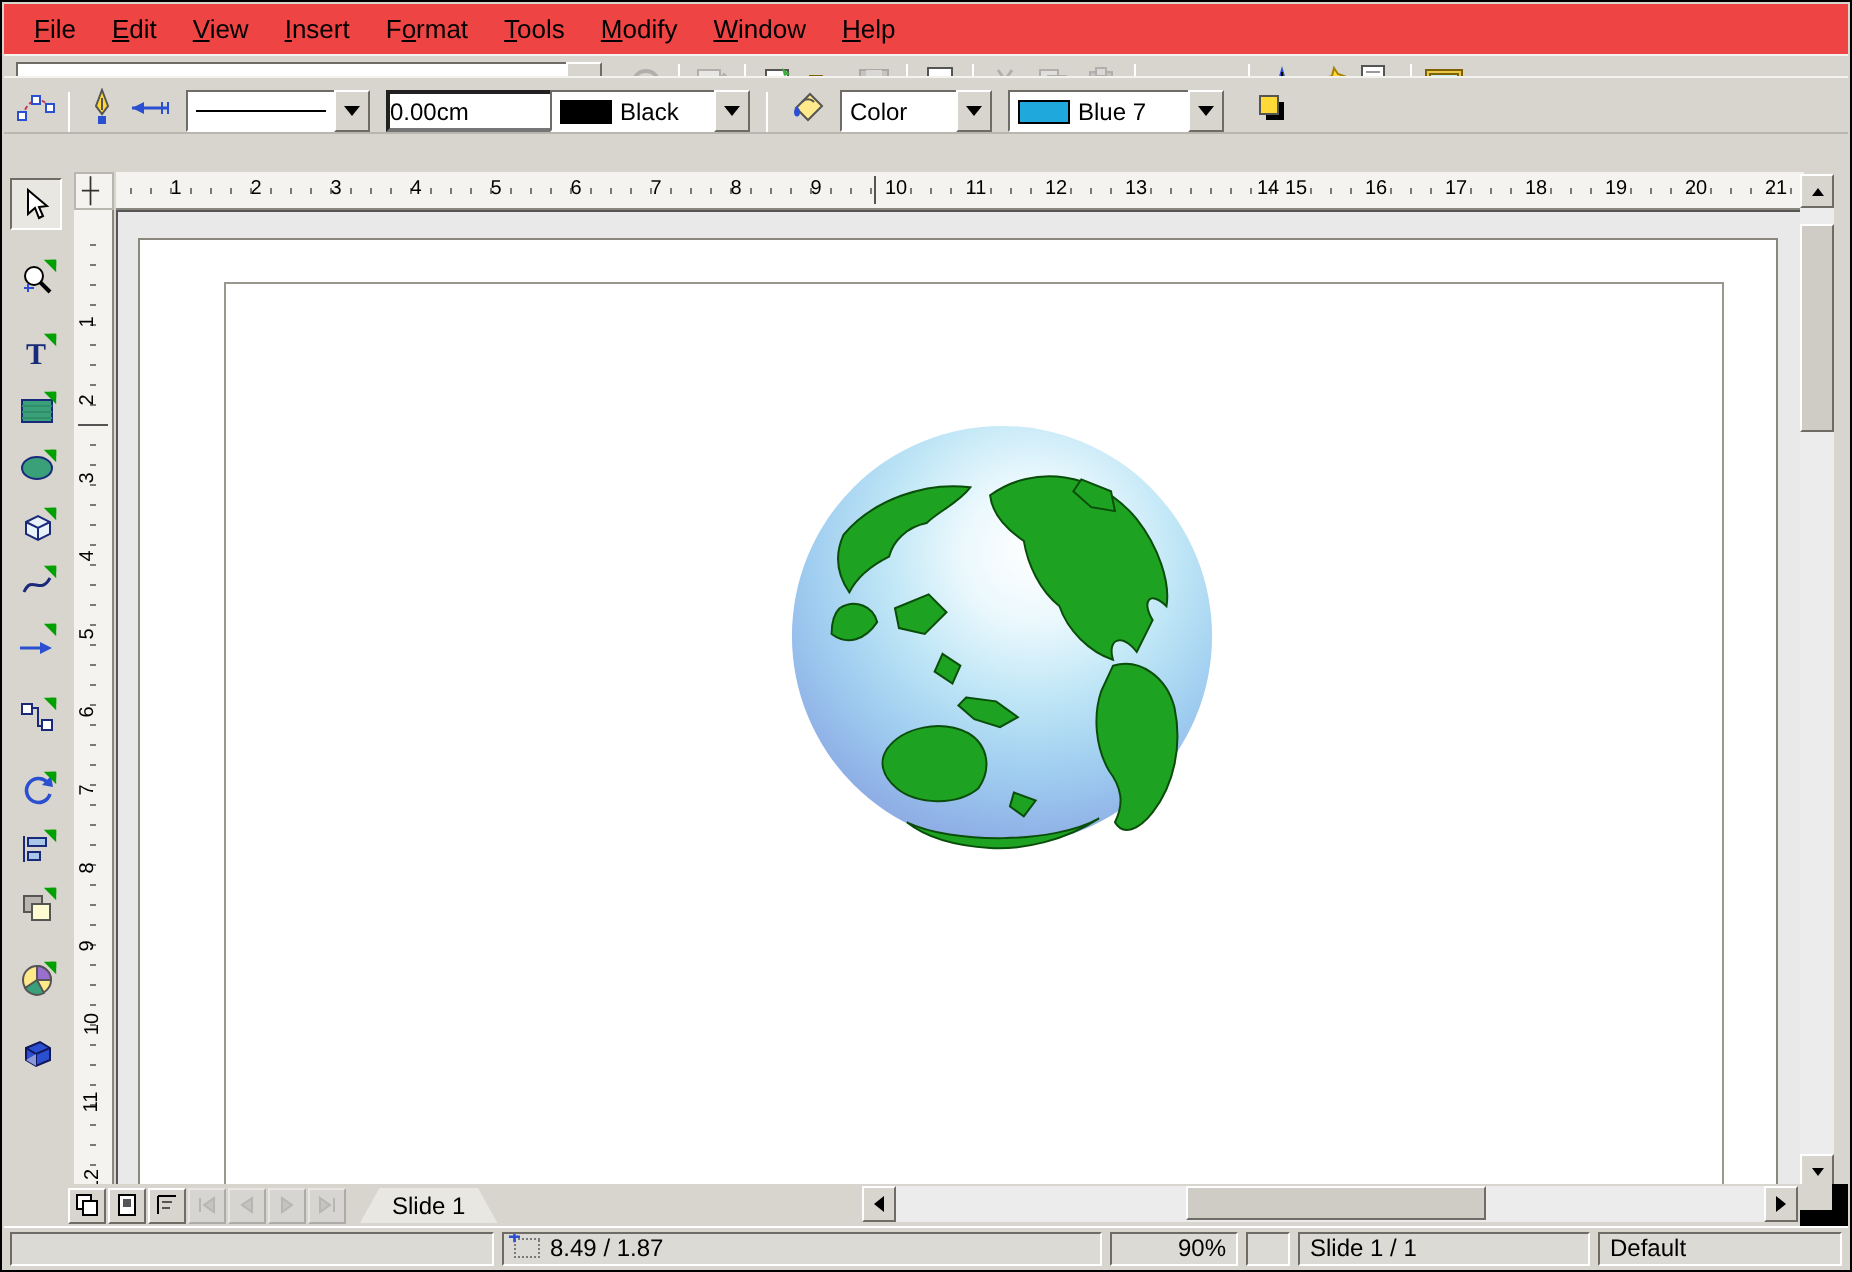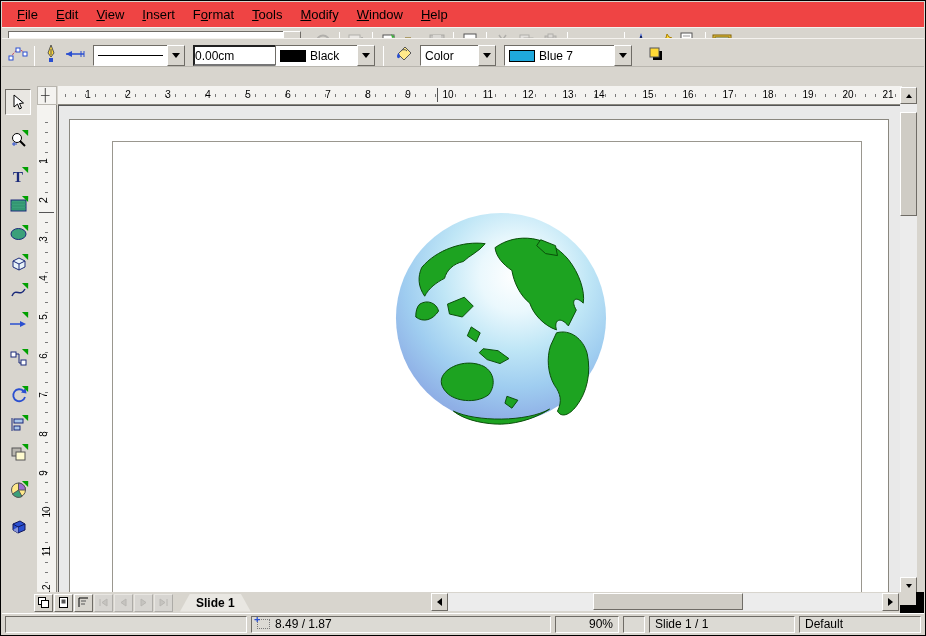--- a/index.html
+++ b/index.html
@@ -63,21 +63,21 @@
   
   .vscroll { position:absolute; right:8px; top:86px; width:17px; height:507px; background:#ececec; }
   .sbtn { position:absolute; width:17px; height:17px; background:#d8d5ce; border:1px solid; border-color:#fff #6f6c66 #6f6c66 #fff; display:flex; align-items:center; justify-content:center; }
   .vthumb { position:absolute; left:0; width:17px; background:#cfccc5; border:1px solid; border-color:#fff #6f6c66 #6f6c66 #fff; }
   .tri-l { width:0;height:0;border-top:4px solid transparent;border-bottom:4px solid transparent;border-right:5px solid #000; }
   .tri-r { width:0;height:0;border-top:4px solid transparent;border-bottom:4px solid transparent;border-left:5px solid #000; }
 
   
   .bottom-strip { position:absolute; left:33px; right:1px; bottom:22px; height:21px; background:#d8d5ce; display:flex; align-items:center; }
   .mini-btn { width:19px; height:18px; background:#d8d5ce; border:1px solid; border-color:#fff #6f6c66 #6f6c66 #fff; display:flex; align-items:center; justify-content:center; margin-right:1px; flex:0 0 auto; }
-  .slide-tab { position:relative; height:18px; margin-left:6px; padding:2px 16px 0 16px; font-weight:bold; font-size:12px; background:#e9e7e2; clip-path:polygon(10px 0, calc(100% - 10px) 0, 100% 100%, 0 100%); flex:0 0 auto; }
+  .slide-tab { position:relative; height:18px; margin-left:6px; padding:2px 16px 0 16px; font-weight:normal; font-size:12px; background:#e9e7e2; clip-path:polygon(10px 0, calc(100% - 10px) 0, 100% 100%, 0 100%); flex:0 0 auto; }
   .hscroll { position:absolute; left:397px; right:25px; top:1px; height:18px; background:#ececec; }
   .hthumb { position:absolute; top:0; height:17px; background:#cfccc5; border:1px solid; border-color:#fff #6f6c66 #6f6c66 #fff; }
   .resize-grip { position:absolute; right:0; bottom:0; width:24px; height:21px; background:#000; }
   .resize-grip::after { content:""; position:absolute; left:0; top:0; width:16px; height:13px; background:#d8d5ce; }
 
   
   .statusbar { position:absolute; left:1px; right:1px; bottom:1px; height:21px; background:#d8d5ce; border-top:1px solid #fff; display:flex; align-items:center; padding:1px 3px; gap:4px; font-size:12px; }
   .sfield { height:17px; background:#dcdad4; border:1px solid; border-color:#6f6c66 #fff #fff #6f6c66; display:flex; align-items:center; padding:0 5px; white-space:nowrap; overflow:hidden; }
   .pos-icon { width:13px; height:10px; border:1px dotted #7a7a7a; position:relative; margin-right:5px; flex:0 0 auto; }
   .pos-icon::before { content:"+"; position:absolute; left:-4px; top:-7px; color:#2a4fd0; font-weight:bold; font-size:11px; }
@@ -286,21 +286,21 @@
     <div style="width:4px"></div>
     <div class="combo" style="width:76px">
       <div class="cfield" style="flex:1;border-right:none;font-size:12px">
           <span>Color</span>
         </div>
       <div class="dd-btn">
           <span class="arrow-down"></span>
         </div>
     </div>
     <div style="width:8px"></div>
-    <div class="combo" style="width:128px">
+    <div class="combo" style="width:108px">
       <div class="cfield" style="flex:1;border-right:none;font-size:12px">
         <span class="swatch" style="background:#1fa8dc"></span>
         <span>Blue 7</span>
       </div>
       <div class="dd-btn">
           <span class="arrow-down"></span>
         </div>
     </div>
     <div style="width:12px"></div>
     <div class="tbtn">
@@ -408,21 +408,21 @@
       <span class="ruler-num" style="left: 150px;">4</span>
       <span class="ruler-num" style="left: 190px;">5</span>
       <span class="ruler-num" style="left: 230px;">6</span>
       <span class="ruler-num" style="left: 270px;">7</span>
       <span class="ruler-num" style="left: 310px;">8</span>
       <span class="ruler-num" style="left: 350px;">9</span>
       <span class="ruler-num" style="left: 390px;">10</span>
       <span class="ruler-num" style="left: 430px;">11</span>
       <span class="ruler-num" style="left: 470px;">12</span>
       <span class="ruler-num" style="left: 510px;">13</span>
-      <span class="ruler-num" style="left: 541px;">14</span>
+      <span class="ruler-num" style="left: 576px;">14</span>
       <span class="ruler-num" style="left: 590px;">15</span>
       <span class="ruler-num" style="left: 630px;">16</span>
       <span class="ruler-num" style="left: 670px;">17</span>
       <span class="ruler-num" style="left: 710px;">18</span>
       <span class="ruler-num" style="left: 750px;">19</span>
       <span class="ruler-num" style="left: 790px;">20</span>
       <span class="ruler-num" style="left: 830px;">21</span>
     </div>
   <div class="vruler">
     <span class="vmarker" style="top:107px"></span>

